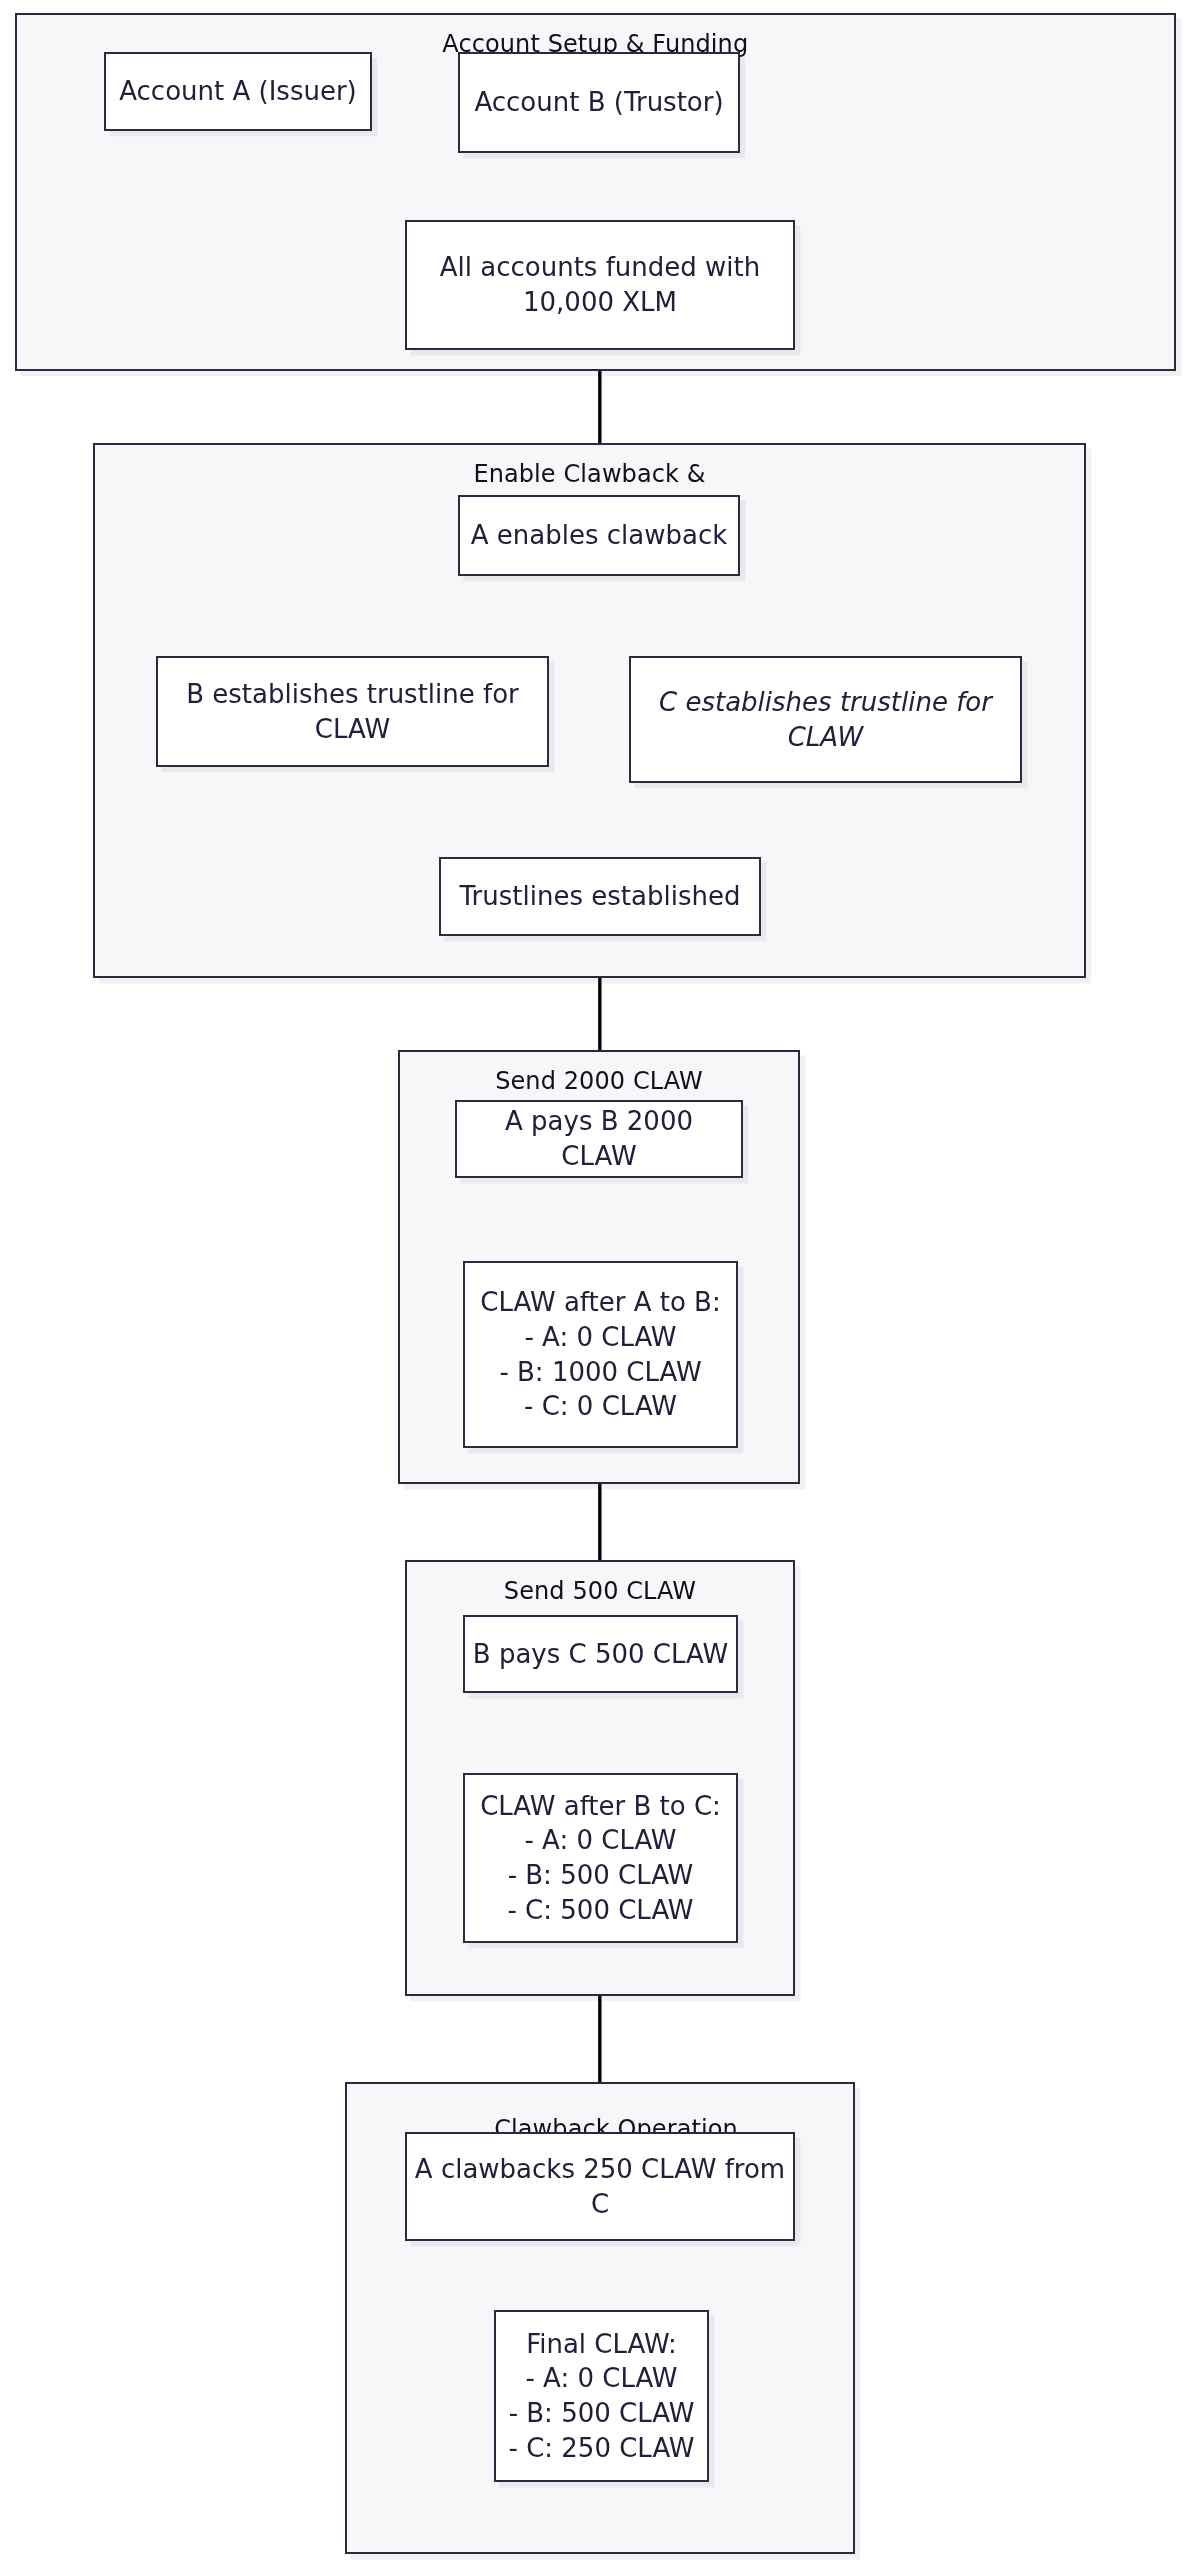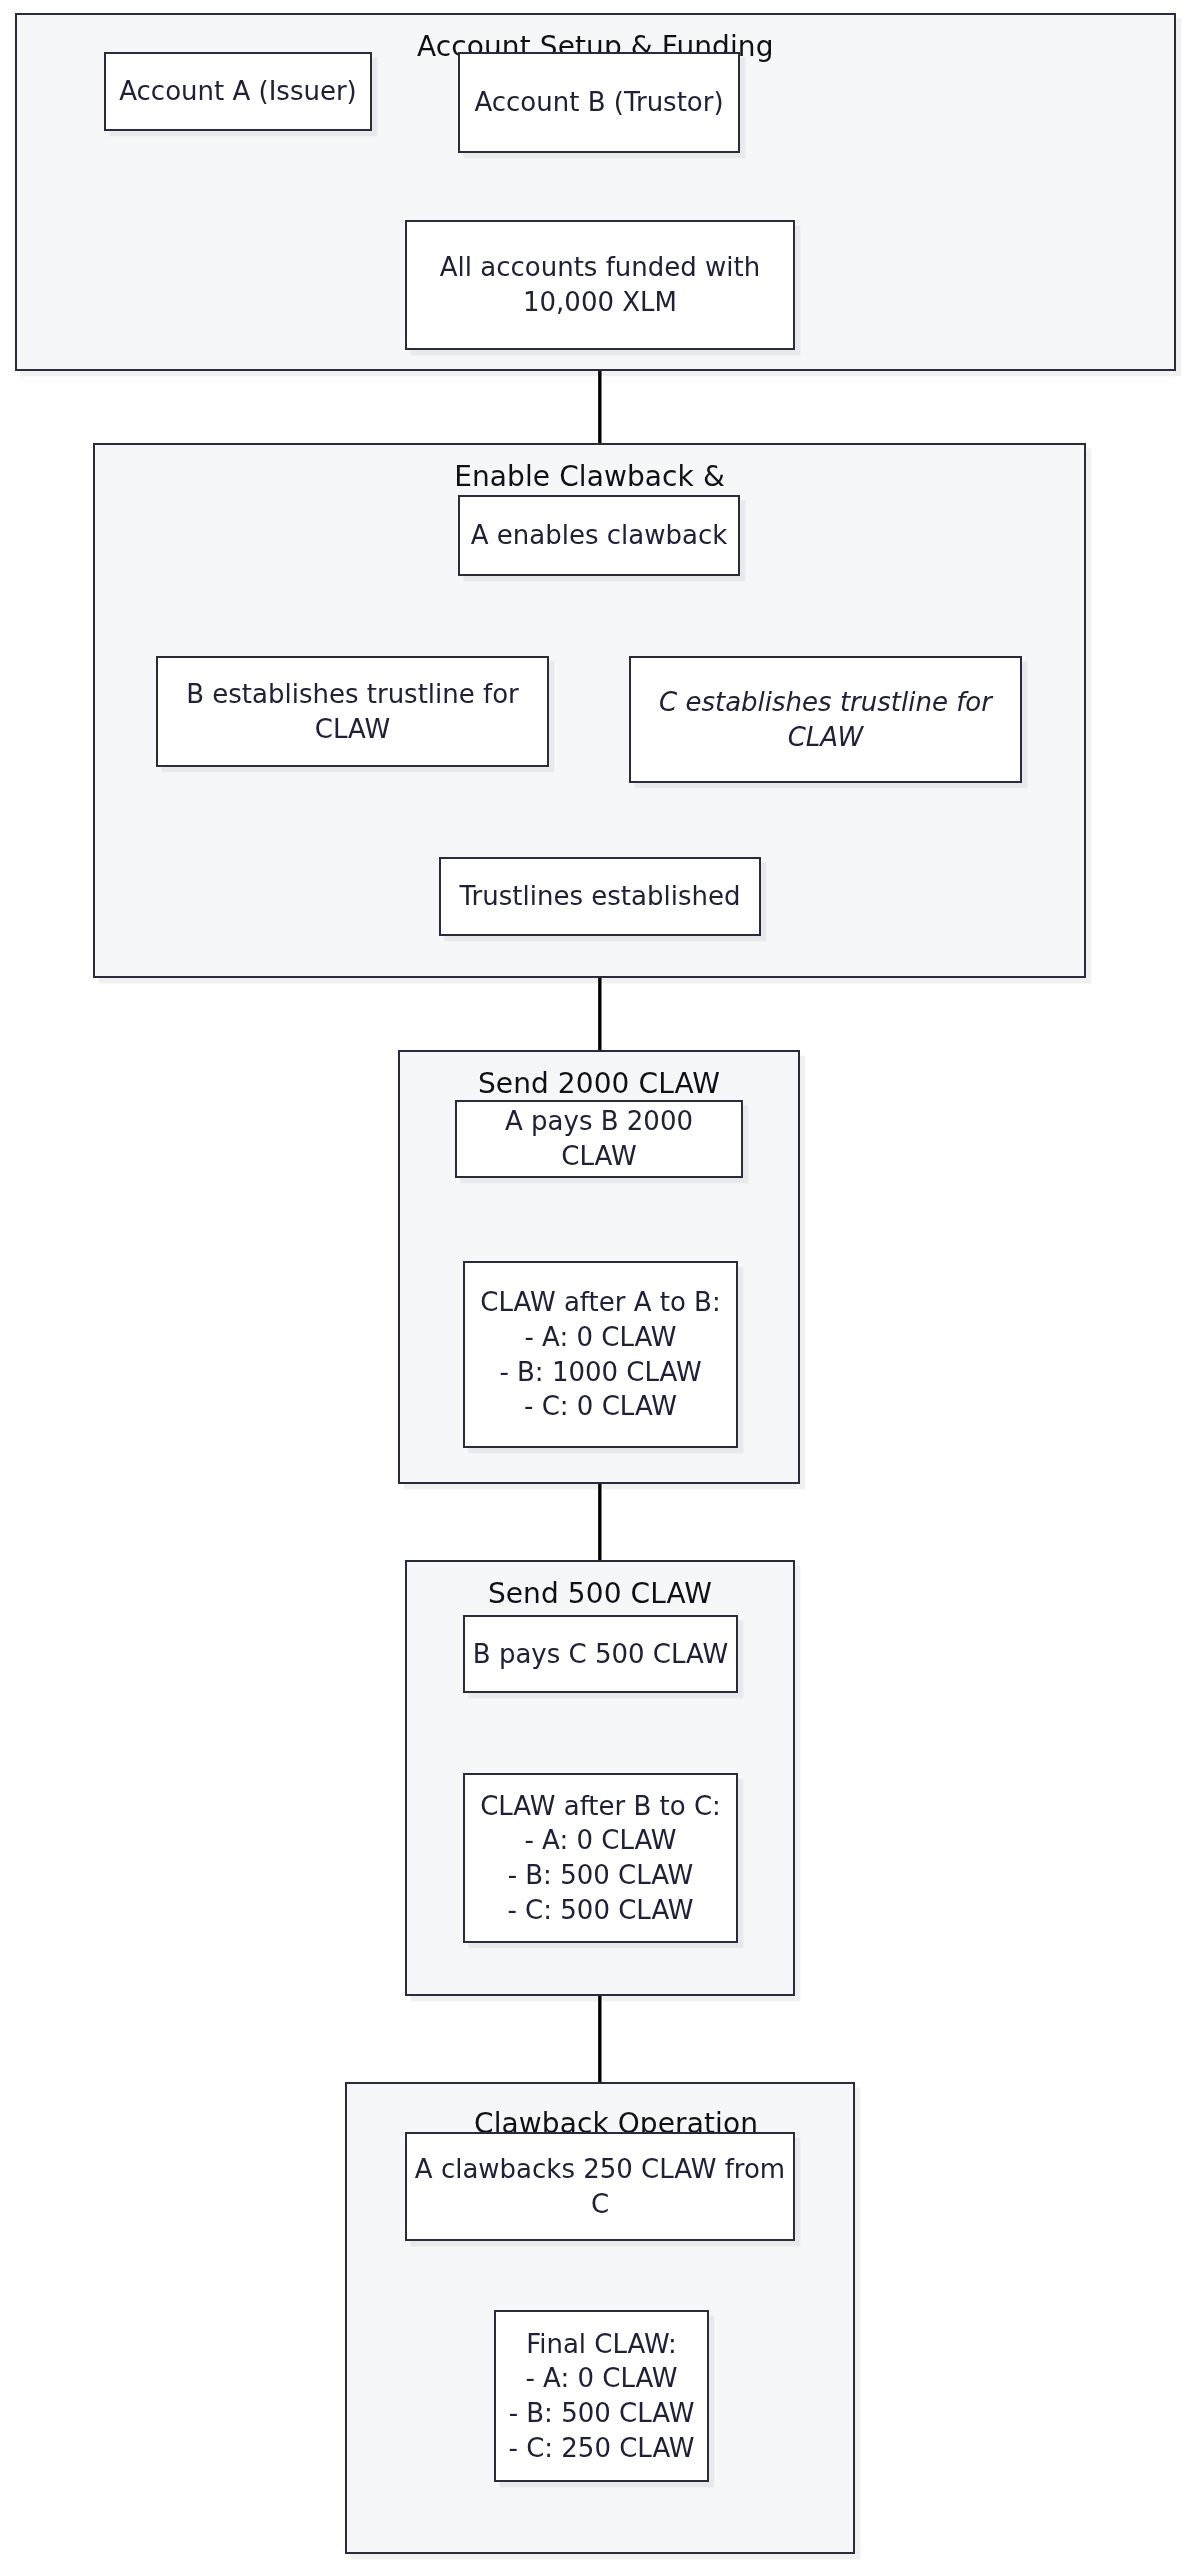--- a/index.html
+++ b/index.html
@@ -24,21 +24,21 @@
     border: 2.7px solid #2b2b40;
     box-shadow: 5.4px 5.4px 0 0 rgba(0,0,0,0.055);
     box-sizing: border-box;
   }
   .cluster-title {
     position: absolute;
     left: 0;
     right: 0;
     text-align: center;
     color: #101018;
-    font-size: 28px;
+    font-size: 24px;
     font-family: "DejaVu Sans", sans-serif;
     white-space: nowrap;
     letter-spacing: 0.1px;
   }
   
   .node {
     position: absolute;
     background: #ffffff;
     border: 2.7px solid #2b2b40;
     box-sizing: border-box;
@@ -181,21 +181,21 @@
   <div class="cluster" style="left:405px; top:1560px; width:390px; height:436px;">
     <div class="cluster-title" style="top:14.8px;">Send 500 CLAW</div>
   </div>
   <div class="node" style="left:463px; top:1615px; width:275px; height:78px;">B pays C 500 CLAW</div>
   <div class="node" style="left:463px; top:1773px; width:275px; height:170px;">CLAW after B to C:
 - A: 0 CLAW
 - B: 500 CLAW
 - C: 500 CLAW</div>
 
   <div class="cluster" style="left:345px; top:2082px; width:510px; height:472px;">
-    <div class="cluster-title" style="top:23px;padding-left:32px;">Clawback Operation</div>
+    <div class="cluster-title" style="top:31px;padding-left:32px;">Clawback Operation</div>
   </div>
   <div class="node" style="left:405px; top:2132px; width:390px; height:109px;">A clawbacks 250 CLAW from
 C</div>
   <div class="node" style="left:494px; top:2310px; width:215px; height:172px;">Final CLAW:
 - A: 0 CLAW
 - B: 500 CLAW
 - C: 250 CLAW</div>
 
 </div>
 

